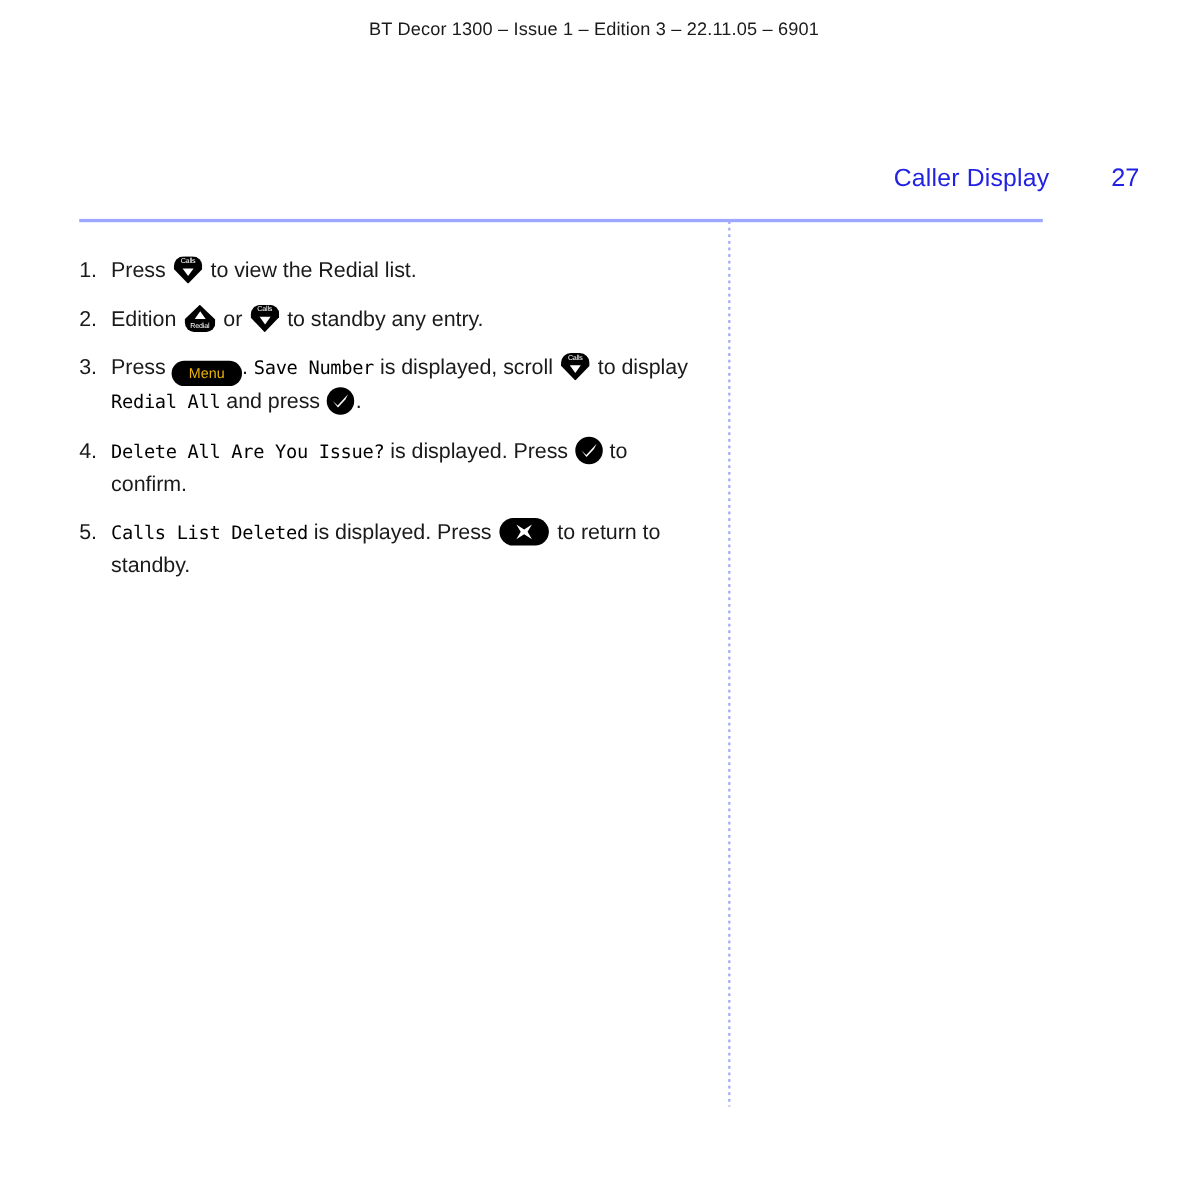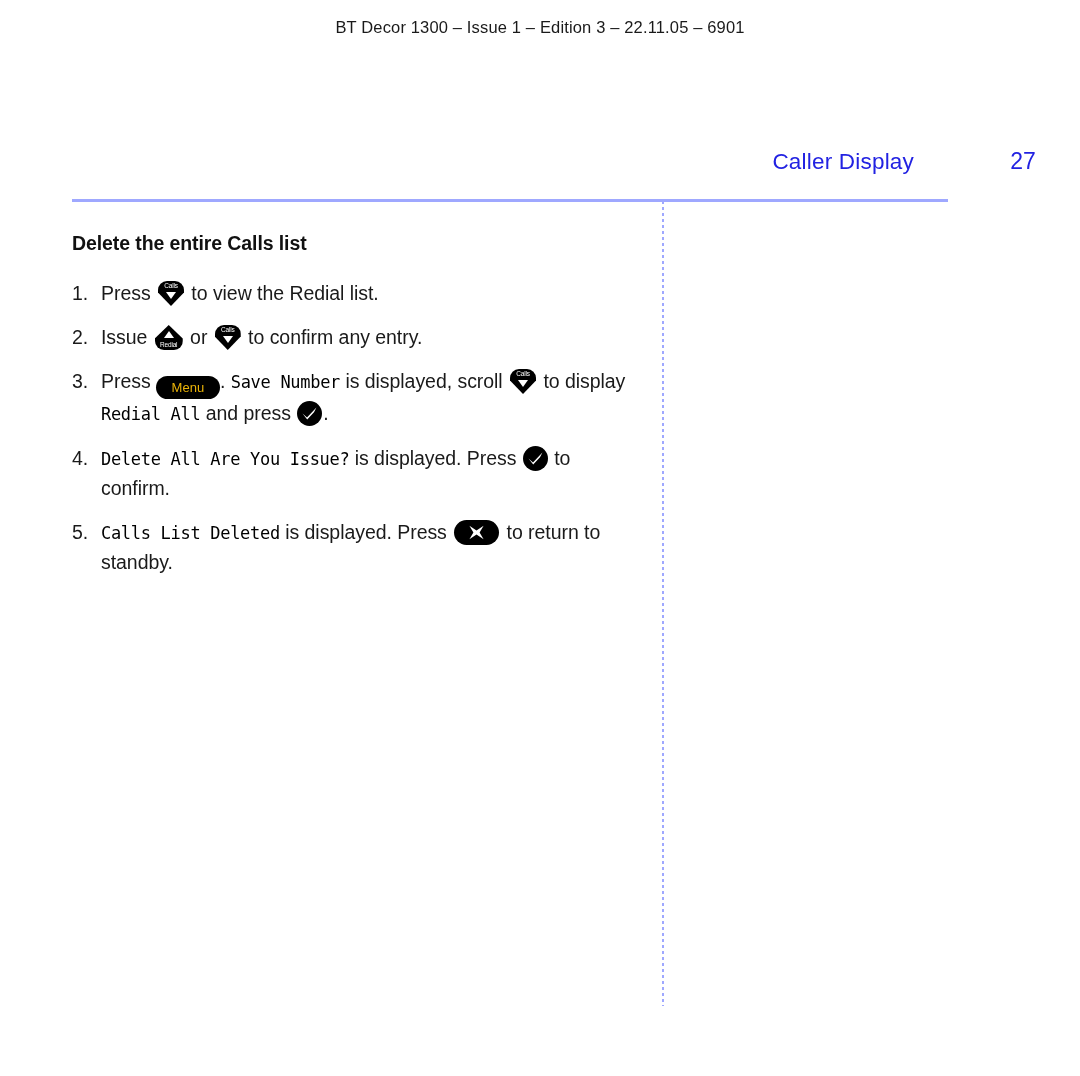--- a/index.html
+++ b/index.html
@@ -31,21 +31,20 @@
   
   .chapter-line {
     position: absolute;
     top: 148px;
     left: 72px;
     width: 968px;
     display: flex;
     align-items: baseline;
     justify-content: flex-end;
     color: #2222e2;
-    gap: 40px;
   }
   .chapter-title {
     font-size: 22.5px;
     letter-spacing: 0.2px;
   }
   .page-number {
     font-size: 23px;
     font-weight: 500;
     margin-left: 52px;
     width: 34px;
@@ -234,45 +233,44 @@
 <div class="chapter-line">
   <span class="chapter-title">Caller Display</span>
   <span class="page-number">27</span>
 </div>
 
 <div class="rule"></div>
 <div class="dotted-divider"></div>
 
 <div class="content">
 
-  <h2 class="section-heading">Delete the entire Calls list</h2>
 
   <ol class="steps">
 
     <li>
       <span class="marker">1.</span><span>Press</span>
       <span class="key key-calls">
         <span class="klabel">Calls</span>
         <span class="tri-down"></span>
       </span>
       <span>to view the Redial list.</span>
     </li>
 
     <li>
-      <span class="marker">2.</span><span>Issue</span>
+      <span class="marker">2.</span><span>Edition</span>
       <span class="key key-redial">
         <span class="tri-up"></span>
         <span class="klabel">Redial</span>
       </span>
       <span>or</span>
       <span class="key key-calls">
         <span class="klabel">Calls</span>
         <span class="tri-down"></span>
       </span>
-      <span>to confirm any entry.</span>
+      <span>to standby any entry.</span>
     </li>
 
     <li>
       <span class="marker">3.</span><span>Press</span>
       <span class="key key-menu">Menu</span><span>.</span>
       <span class="lcd">Save Number</span>
       <span>is displayed, scroll</span>
       <span class="key key-calls">
         <span class="klabel">Calls</span>
         <span class="tri-down"></span>

